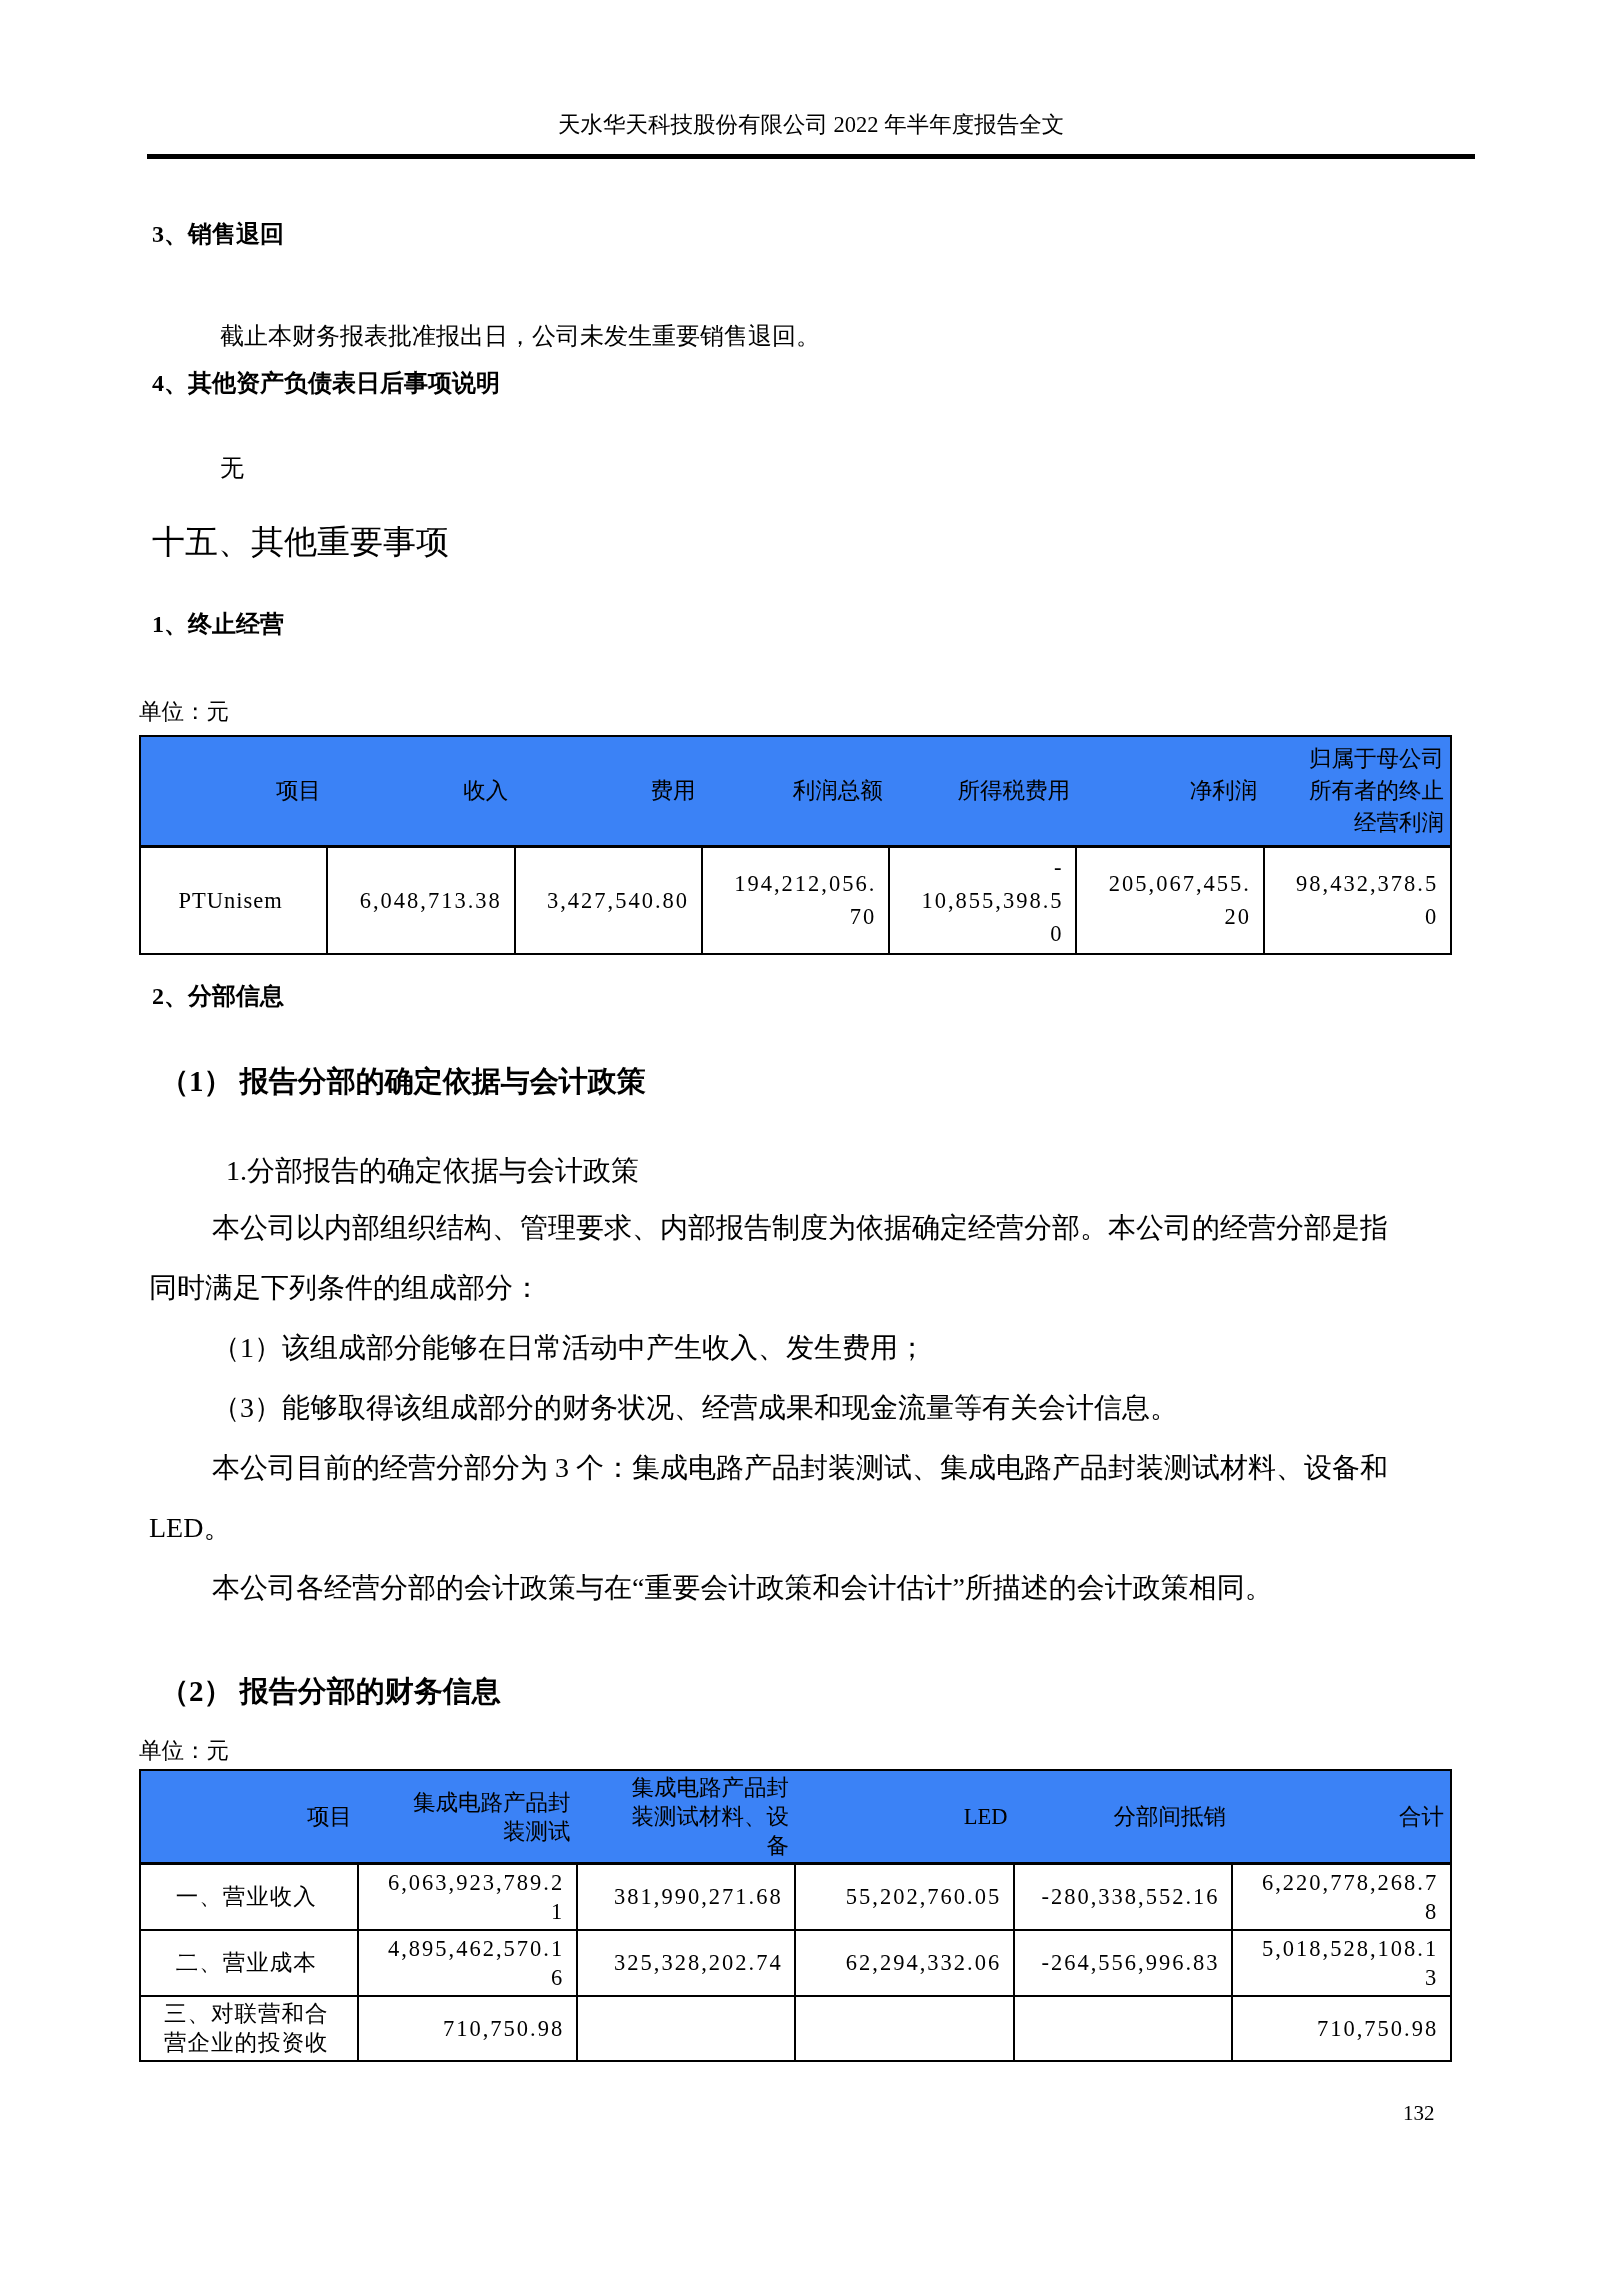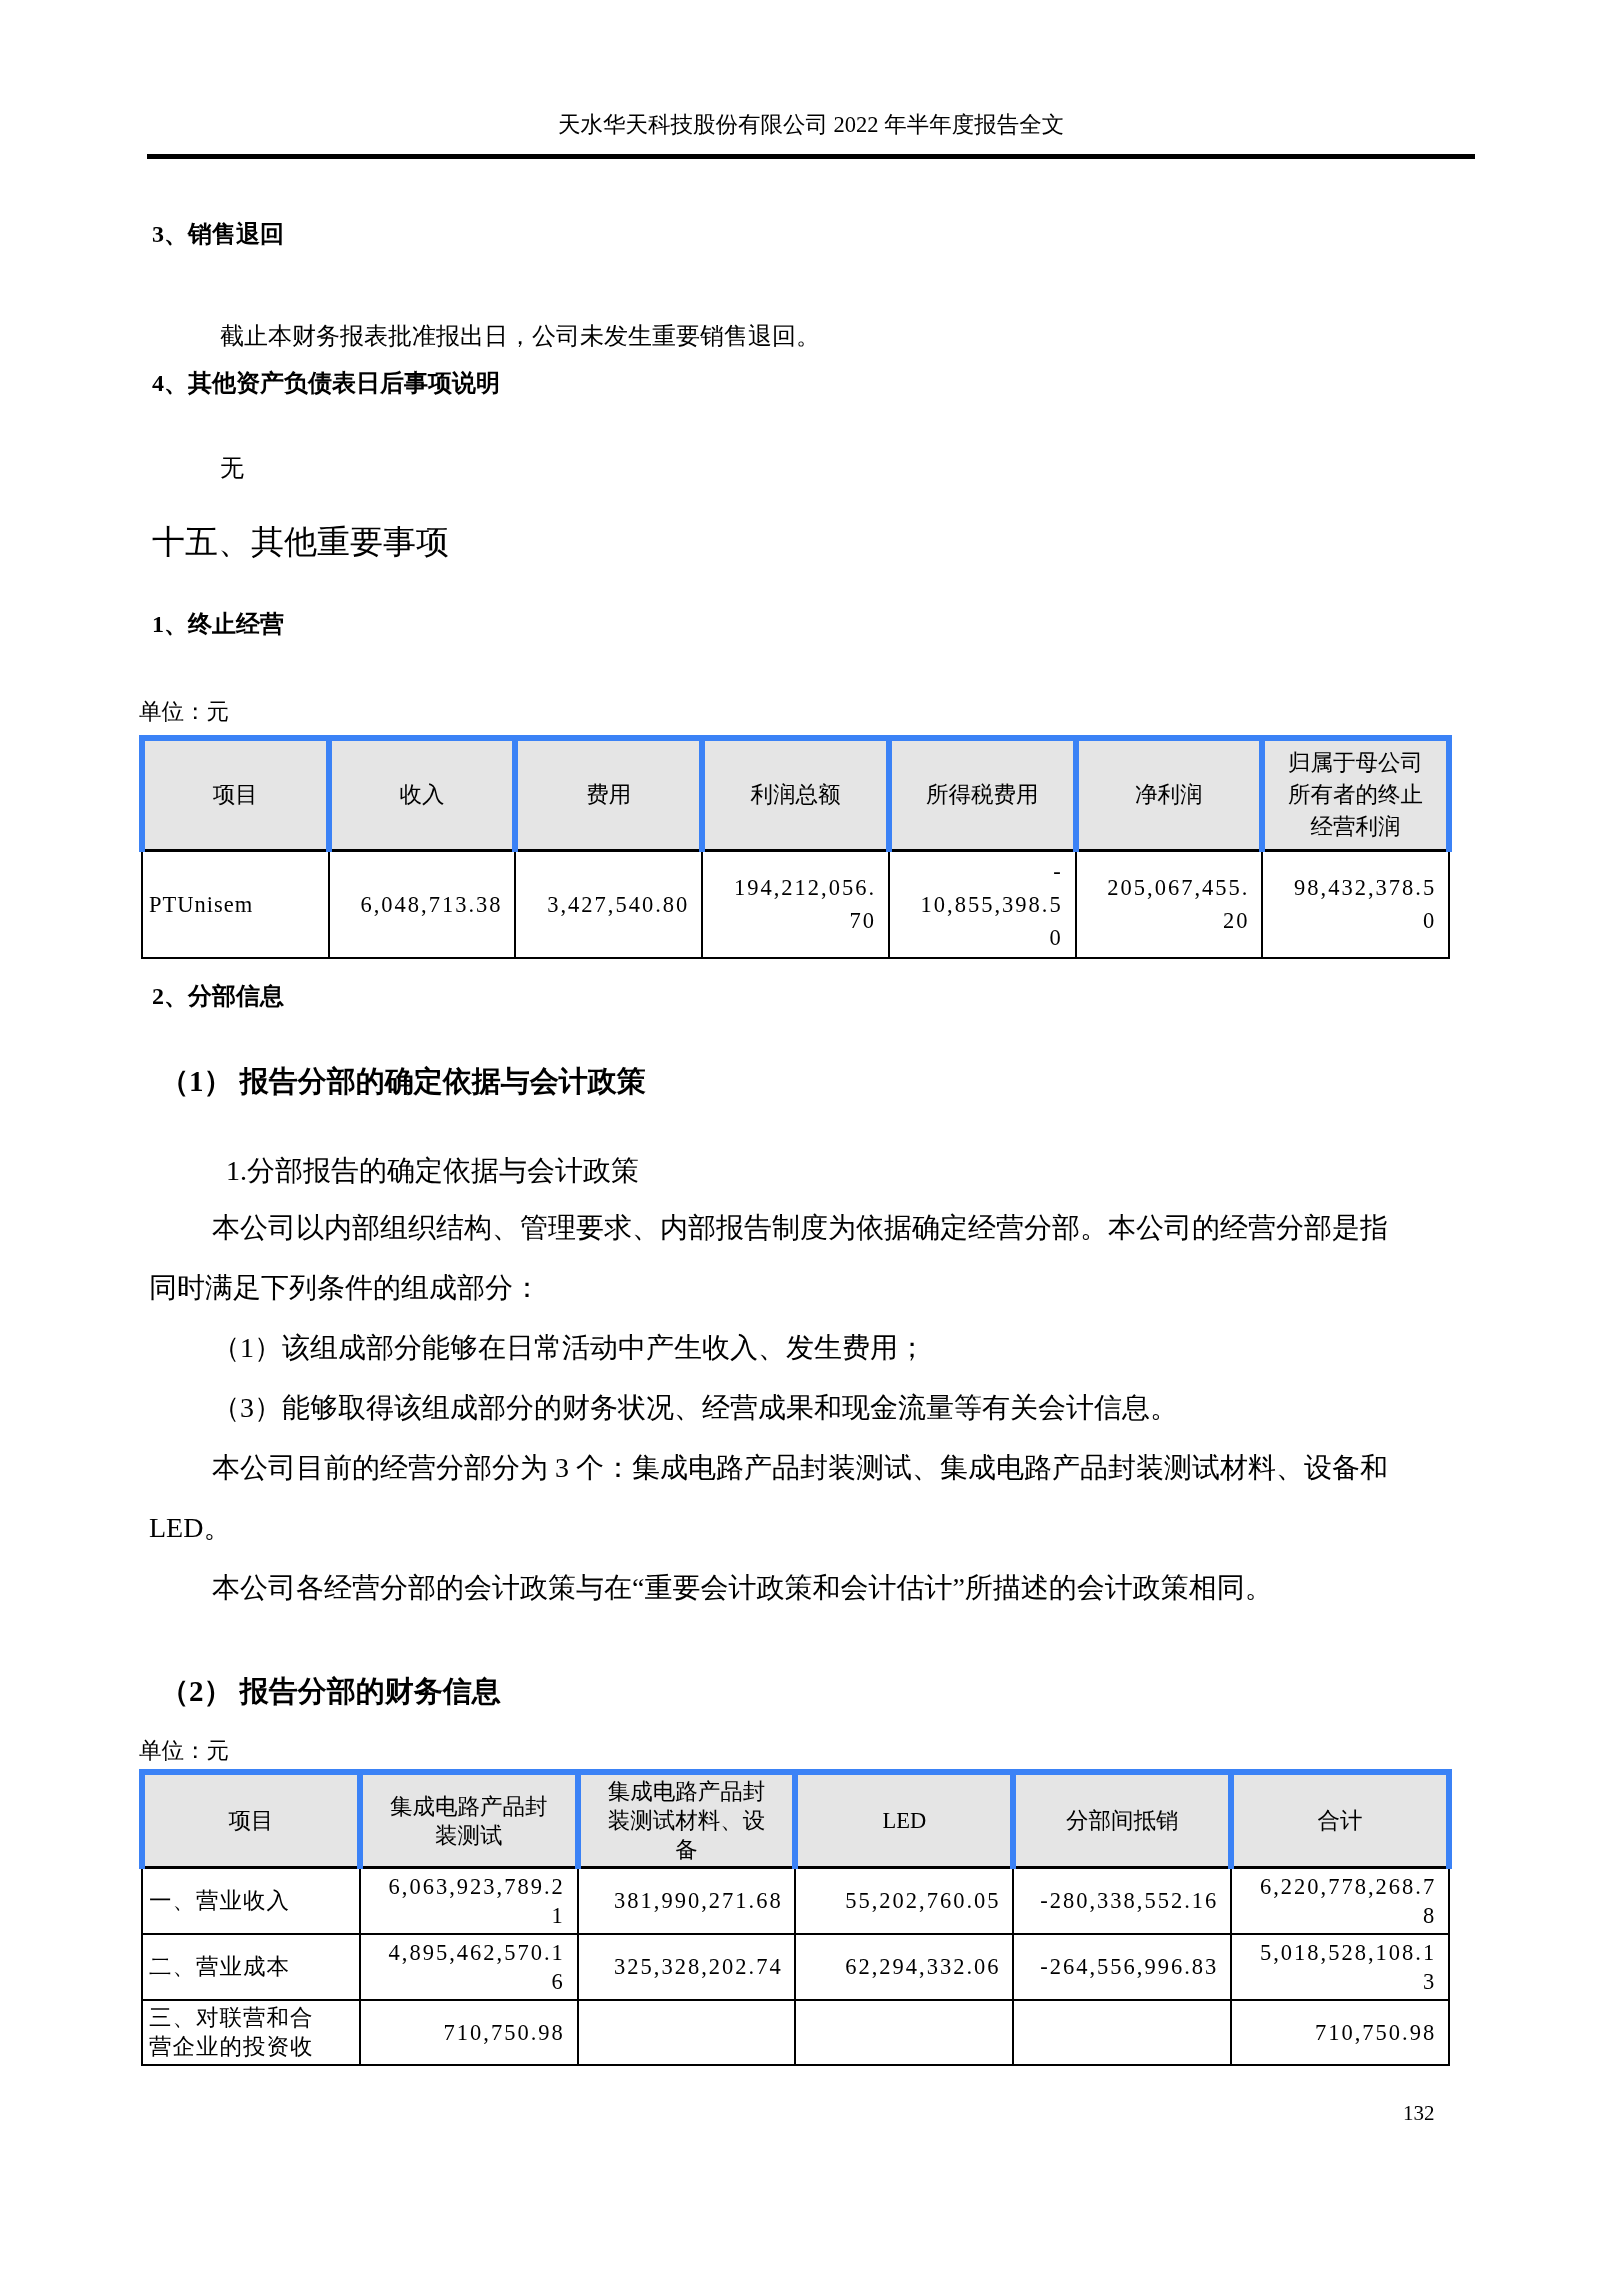--- a/index.html
+++ b/index.html
@@ -50,31 +50,31 @@
     position:absolute; left:139px; width:1313px; box-sizing:border-box;
     padding-right:9.8px; font-size:22.5px;
   }
   table.tbl {
     position:absolute; left:139px; width:1313px;
     border-collapse:collapse; table-layout:fixed;
     font-size:22.5px;
     border:2.9px solid #000;
   }
   table.tbl th {
-    background:#e5e5e5; border:6px solid #3b82f6;
-    font-weight:normal; text-align:center; vertical-align:middle;
+    background:#3b82f6; border:1px solid #3b82f6;
+    font-weight:normal; text-align:right; vertical-align:middle;
     white-space:pre-line; padding:2px 5.9px;
   }
   table.tbl thead th { border-bottom:3.9px solid #000; }
   table.tbl td {
     border:2px solid #000; vertical-align:middle;
     white-space:pre-line; padding:2.9px 11.8px 2.9px 11.8px;
   }
   table.tbl td.num { text-align:right; letter-spacing:2px; }
-  table.tbl td.lbl { text-align:left; padding-left:6px; letter-spacing:1px; }
+  table.tbl td.lbl { text-align:center; padding-left:6px; letter-spacing:1px; }
   #table1 th { height:104px; line-height:32px; }
   #table1 td { height:99px; line-height:33px; }
   #table2 th { height:82px; line-height:29px; }
   #table2 td { line-height:29px; }
   #table2 tr.r1 td { height:55px; }
   #table2 tr.r2 td { height:51px; }
   #table2 tr.r3 td { height:51px; }
   .pagenum {
     position:absolute; top:2101px; left:1403px;
     font-size:21px;

